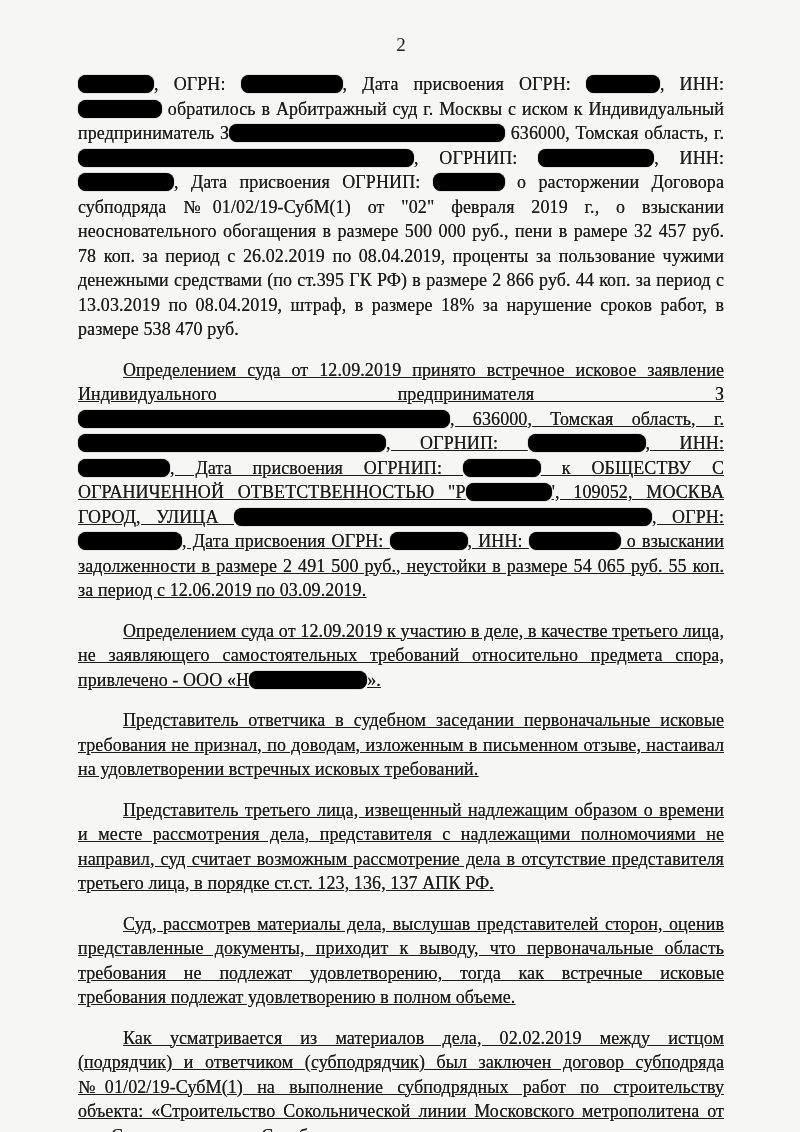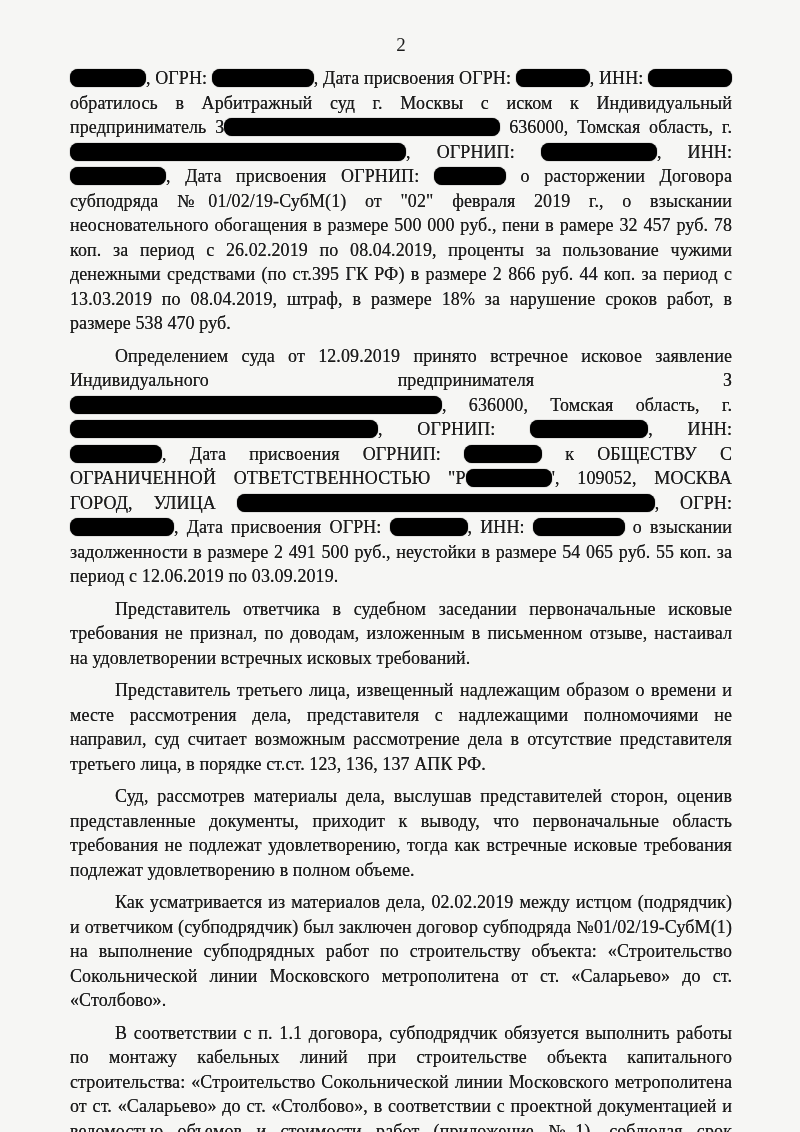--- a/index.html
+++ b/index.html
@@ -31,42 +31,44 @@
   }
   .doc-body {
     font-size: 18px;
     line-height: 24.5px;
     text-align: justify;
     letter-spacing: 0.1px;
     
     text-shadow: 0 0 0.6px rgba(20,20,20,0.85);
   }
   .doc-body p.para {
-    margin: 8px;
+    margin: 16px;
     padding: 0;
   }
   .doc-body p.para.indent {
     text-indent: 45px;
+    text-decoration: underline;
   }
   .redaction {
     display: inline-block;
     height: 18px;
     background: var(--redact, #000000);
     border-radius: 8px;
     vertical-align: -3px;
     box-shadow: 0 0 1px rgba(0,0,0,0.9);
   }
 </style>
 </head>
 <body>
 
 <div class="page">
   <div class="page-number">2</div>
   <div class="doc-body">
       <p class="para"><span class="redaction" style="width: 76px;"></span><span>, ОГРН: </span><span class="redaction" style="width: 102px;"></span><span>, Дата присвоения ОГРН: </span><span class="redaction" style="width: 74px;"></span><span>, ИНН: </span><span class="redaction" style="width: 84px;"></span><span> обратилось в Арбитражный суд г. Москвы с иском к Индивидуальный предприниматель З</span><span class="redaction" style="width: 276px;"></span><span> 636000, Томская область, г. </span><span class="redaction" style="width: 336px;"></span><span>, ОГРНИП: </span><span class="redaction" style="width: 116px;"></span><span>, ИНН: </span><span class="redaction" style="width: 96px;"></span><span>, Дата присвоения ОГРНИП: </span><span class="redaction" style="width: 72px;"></span><span> о расторжении Договора субподряда №01/02/19-СубМ(1) от "02" февраля 2019 г., о взыскании неосновательного обогащения в размере 500 000 руб., пени в рамере 32 457 руб. 78 коп. за период с 26.02.2019 по 08.04.2019, проценты за пользование чужими денежными средствами (по ст.395 ГК РФ) в размере 2 866 руб. 44 коп. за период с 13.03.2019 по 08.04.2019, штраф, в размере 18% за нарушение сроков работ, в размере 538 470 руб.</span></p>
       <p class="para indent"><span>Определением суда от 12.09.2019 принято встречное исковое заявление Индивидуального предпринимателя З</span><span class="redaction" style="width: 372px;"></span><span>, 636000, Томская область, г. </span><span class="redaction" style="width: 308px;"></span><span>, ОГРНИП: </span><span class="redaction" style="width: 118px;"></span><span>, ИНН: </span><span class="redaction" style="width: 92px;"></span><span>, Дата присвоения ОГРНИП: </span><span class="redaction" style="width: 78px;"></span><span> к ОБЩЕСТВУ С ОГРАНИЧЕННОЙ ОТВЕТСТВЕННОСТЬЮ "Р</span><span class="redaction" style="width: 86px;"></span><span>', 109052, МОСКВА ГОРОД, УЛИЦА </span><span class="redaction" style="width: 418px;"></span><span>, ОГРН: </span><span class="redaction" style="width: 104px;"></span><span>, Дата присвоения ОГРН: </span><span class="redaction" style="width: 78px;"></span><span>, ИНН: </span><span class="redaction" style="width: 92px;"></span><span> о взыскании задолженности в размере 2 491 500 руб., неустойки в размере 54 065 руб. 55 коп. за период с 12.06.2019 по 03.09.2019.</span></p>
+      <p class="para indent"><span>Определением суда от 12.09.2019 к участию в деле, в качестве третьего лица, не заявляющего самостоятельных требований относительно предмета спора, привлечено - ООО «Н</span><span class="redaction" style="width: 118px;"></span><span>».</span></p>
       <p class="para indent"><span>Представитель ответчика в судебном заседании первоначальные исковые требования не признал, по доводам, изложенным в письменном отзыве, настаивал на удовлетворении встречных исковых требований.</span></p>
       <p class="para indent"><span>Представитель третьего лица, извещенный надлежащим образом о времени и месте рассмотрения дела, представителя с надлежащими полномочиями не направил, суд считает возможным рассмотрение дела в отсутствие представителя третьего лица, в порядке ст.ст. 123, 136, 137 АПК РФ.</span></p>
       <p class="para indent"><span>Суд, рассмотрев материалы дела, выслушав представителей сторон, оценив представленные документы, приходит к выводу, что первоначальные область требования не подлежат удовлетворению, тогда как встречные исковые требования подлежат удовлетворению в полном объеме.</span></p>
       <p class="para indent"><span>Как усматривается из материалов дела, 02.02.2019 между истцом (подрядчик) и ответчиком (субподрядчик) был заключен договор субподряда №01/02/19-СубМ(1) на выполнение субподрядных работ по строительству объекта: «Строительство Сокольнической линии Московского метрополитена от ст. «Саларьево» до ст. «Столбово».</span></p>
       <p class="para indent"><span>В соответствии с п. 1.1 договора, субподрядчик обязуется выполнить работы по монтажу кабельных линий при строительстве объекта капитального строительства: «Строительство Сокольнической линии Московского метрополитена от ст. «Саларьево» до ст. «Столбово», в соответствии с проектной документацией и ведомостью объемов и стоимости работ (приложение №1), соблюдая срок выполнения работ, а подрядчик – принять и оплатить работы, выполненные субподрядчиком в соответствии с требованиями договора.</span></p>
     </div>
 </div>
 
 </body></html>

